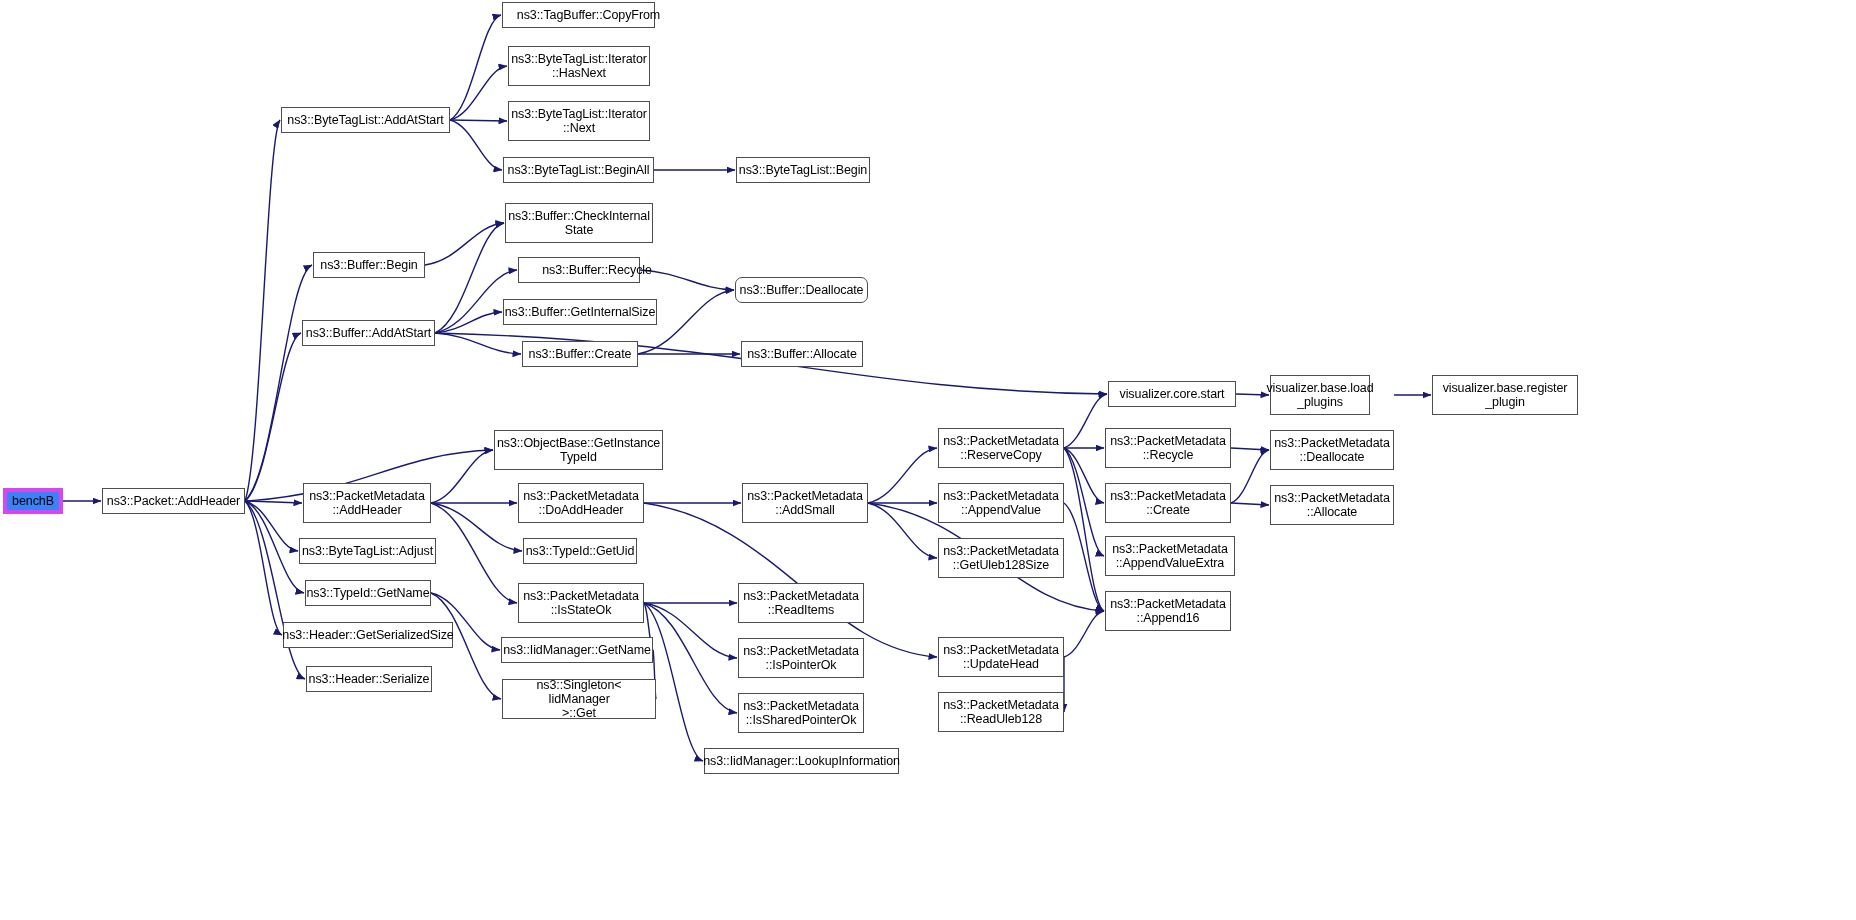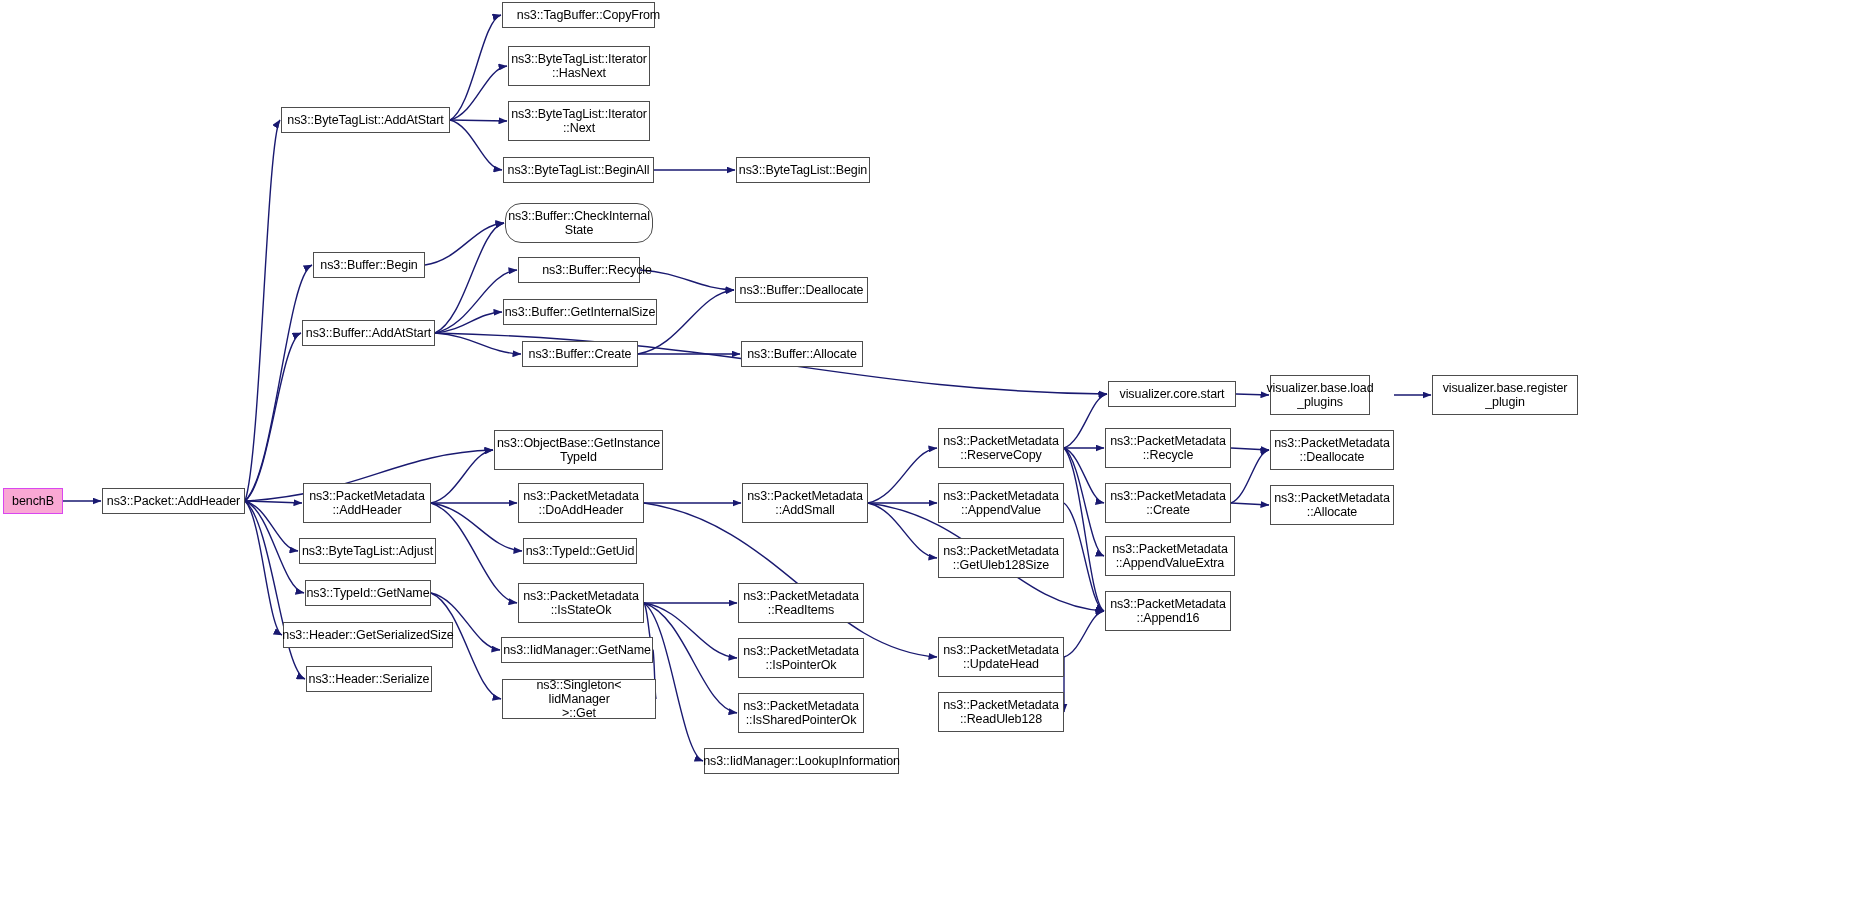--- a/index.html
+++ b/index.html
@@ -31,22 +31,22 @@
     align-items: center;
     justify-content: center;
     text-align: center;
     font-size: 12.5px;
     line-height: 14px;
     letter-spacing: -0.1px;
     white-space: pre-line;
     z-index: 2;
   }
   .node.root {
-    background: #f9a8d4;
-    border: 1px solid #d946ef;
+    background: #3b82f6;
+    border: 4px solid #d946ef;
   }
   .node .lbl {
     display: block;
     padding: 0 4px;
   }
 </style>
 </head>
 <body>
 
 <div id="canvas">
@@ -118,25 +118,25 @@
       <div class="node root" style="left: 3px; top: 488px; width: 60px; height: 26px;"><span class="lbl">benchB</span></div>
       <div class="node" style="left: 102px; top: 488px; width: 143px; height: 26px;"><span class="lbl">ns3::Packet::AddHeader</span></div>
       <div class="node" style="left: 281px; top: 107px; width: 169px; height: 26px;"><span class="lbl">ns3::ByteTagList::AddAtStart</span></div>
       <div class="node" style="left: 502px; top: 2px; width: 153px; height: 26px; padding-left: 20px;"><span class="lbl">ns3::TagBuffer::CopyFrom</span></div>
       <div class="node" style="left: 508px; top: 46px; width: 142px; height: 40px;"><span class="lbl">ns3::ByteTagList::Iterator
 ::HasNext</span></div>
       <div class="node" style="left: 508px; top: 101px; width: 142px; height: 40px;"><span class="lbl">ns3::ByteTagList::Iterator
 ::Next</span></div>
       <div class="node" style="left: 503px; top: 157px; width: 151px; height: 26px;"><span class="lbl">ns3::ByteTagList::BeginAll</span></div>
       <div class="node" style="left: 736px; top: 157px; width: 134px; height: 26px;"><span class="lbl">ns3::ByteTagList::Begin</span></div>
-      <div class="node" style="left: 505px; top: 203px; width: 148px; height: 40px; border-radius: 16px;"><span class="lbl">ns3::Buffer::CheckInternal
+      <div class="node" style="left: 505px; top: 203px; width: 148px; height: 40px;"><span class="lbl">ns3::Buffer::CheckInternal
 State</span></div>
       <div class="node" style="left: 313px; top: 252px; width: 112px; height: 26px;"><span class="lbl">ns3::Buffer::Begin</span></div>
       <div class="node" style="left: 518px; top: 257px; width: 122px; height: 26px; padding-left: 36px;"><span class="lbl">ns3::Buffer::Recycle</span></div>
-      <div class="node" style="left: 735px; top: 277px; width: 133px; height: 26px;"><span class="lbl">ns3::Buffer::Deallocate</span></div>
+      <div class="node" style="left: 735px; top: 277px; width: 133px; height: 26px; border-radius: 7px;"><span class="lbl">ns3::Buffer::Deallocate</span></div>
       <div class="node" style="left: 503px; top: 299px; width: 154px; height: 26px;"><span class="lbl">ns3::Buffer::GetInternalSize</span></div>
       <div class="node" style="left: 302px; top: 320px; width: 133px; height: 26px;"><span class="lbl">ns3::Buffer::AddAtStart</span></div>
       <div class="node" style="left: 522px; top: 341px; width: 116px; height: 26px;"><span class="lbl">ns3::Buffer::Create</span></div>
       <div class="node" style="left: 741px; top: 341px; width: 122px; height: 26px;"><span class="lbl">ns3::Buffer::Allocate</span></div>
       <div class="node" style="left: 1108px; top: 381px; width: 128px; height: 26px;"><span class="lbl">visualizer.core.start</span></div>
       <div class="node" style="left: 1270px; top: 375px; width: 100px; height: 40px;"><span class="lbl">visualizer.base.load
 _plugins</span></div>
       <div class="node" style="left: 1432px; top: 375px; width: 146px; height: 40px;"><span class="lbl">visualizer.base.register
 _plugin</span></div>
       <div class="node" style="left: 494px; top: 430px; width: 169px; height: 40px;"><span class="lbl">ns3::ObjectBase::GetInstance

